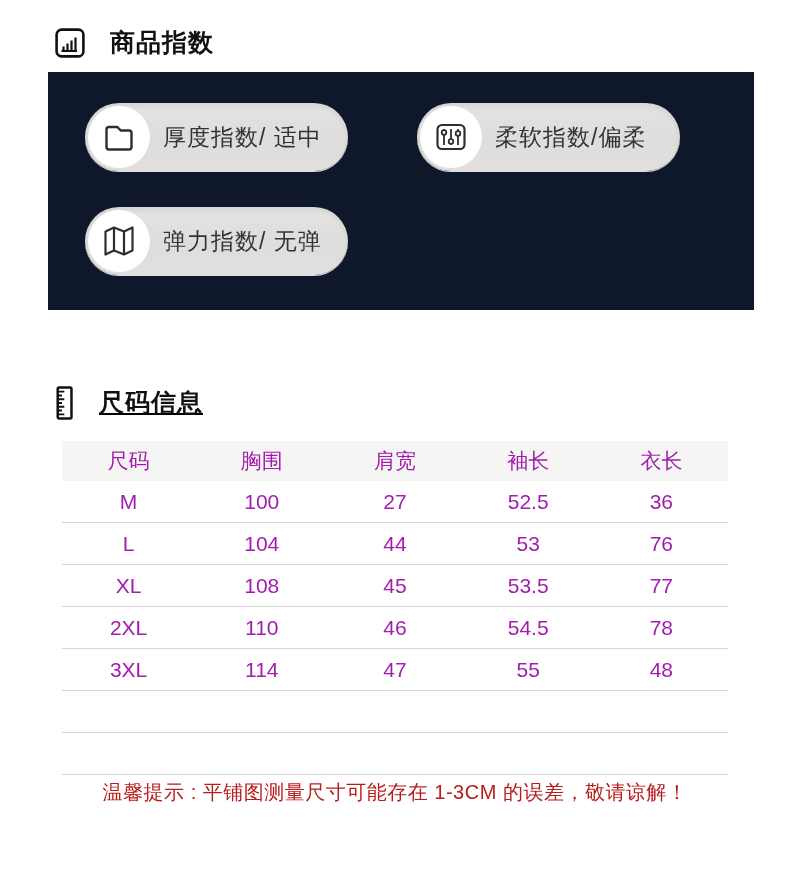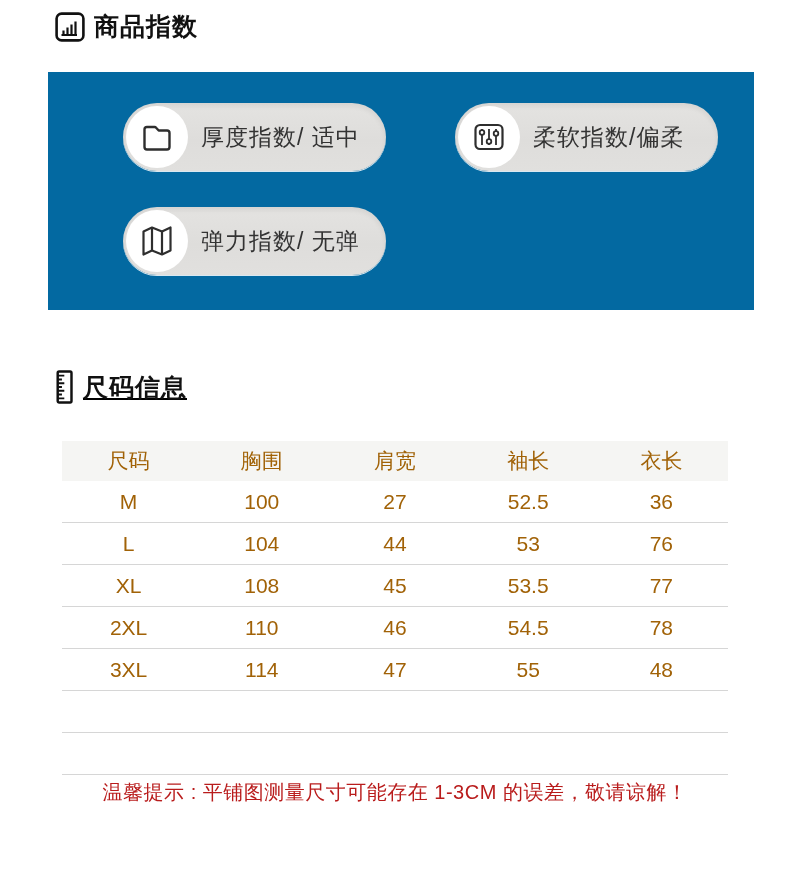--- a/index.html
+++ b/index.html
@@ -1,39 +1,39 @@
 <!DOCTYPE html>
 <html><head>
 <meta charset="utf-8">
 <style>
   html,body{margin:0;padding:0;background:#ffffff;}
   body{font-family:"Liberation Sans","DejaVu Sans",sans-serif;}
   .page{position:relative;width:790px;height:888px;background:#ffffff;overflow:hidden;}
 
   
   .section-header{position:absolute;left:55px;display:flex;align-items:center;gap:9px;}
-  .section-header h2{margin:0;font-size:25px;font-weight:700;color:#111111;letter-spacing:1px;}
+  .section-header h2{margin:16px;font-size:25px;font-weight:700;color:#111111;letter-spacing:1px;}
   .hdr-icon{display:flex;align-items:center;justify-content:center;}
   #product-index-header{top:10px;}
   #size-info-header{top:370px;text-decoration:underline;}
 
   
-  .index-panel{position:absolute;top:72px;left:48px;width:706px;height:238px;background:#0369a1;
-    box-sizing:border-box;padding:31px 0 0 75px;display:flex;flex-wrap:wrap;column-gap:69px;row-gap:36px;
+  .index-panel{position:absolute;top:72px;left:48px;width:706px;height:238px;background:#0f172a;
+    box-sizing:border-box;padding:31px 0 0 37px;display:flex;flex-wrap:wrap;column-gap:69px;row-gap:36px;
     align-content:flex-start;}
   .pill{width:263px;height:68px;border-radius:34px;display:flex;align-items:center;
     background:linear-gradient(180deg,#e4e3e1 0%,#dedddb 55%,#e1e0de 100%);
     box-shadow:inset 0 3px 5px rgba(0,0,0,0.07), 0 1px 0 rgba(255,255,255,0.85);}
   .pill-circle{width:62px;height:62px;border-radius:50%;background:#ffffff;margin-left:3px;
     display:flex;align-items:center;justify-content:center;flex:0 0 auto;}
   .pill-label{margin-left:13px;font-size:23px;color:#333333;letter-spacing:1px;white-space:nowrap;}
 
   
   .size-table{position:absolute;top:441px;left:62px;width:666px;border-collapse:collapse;
-    table-layout:fixed;font-size:21px;color:#a16207;}
+    table-layout:fixed;font-size:21px;color:#a21caf;}
   .size-table th{width:20%;background:#f5f5f3;height:38px;font-weight:400;text-align:center;}
   .size-table td{height:39px;text-align:center;border-bottom:1px solid #d6d6d6;}
 
   
   .note{position:absolute;top:779px;left:0;width:100%;text-align:center;font-size:20px;
     color:#b91c1c;letter-spacing:0.5px;}
 
   svg{display:block;}
 </style>
 </head>

